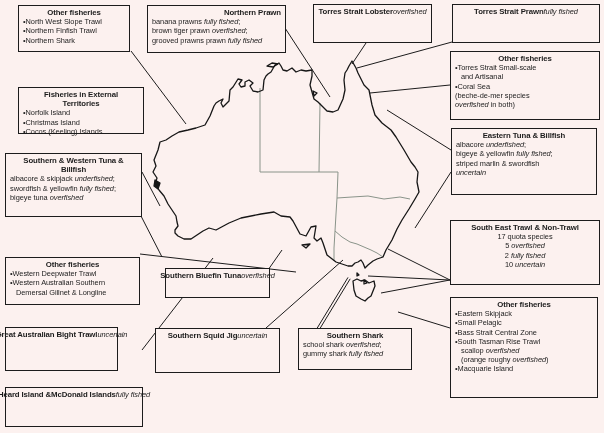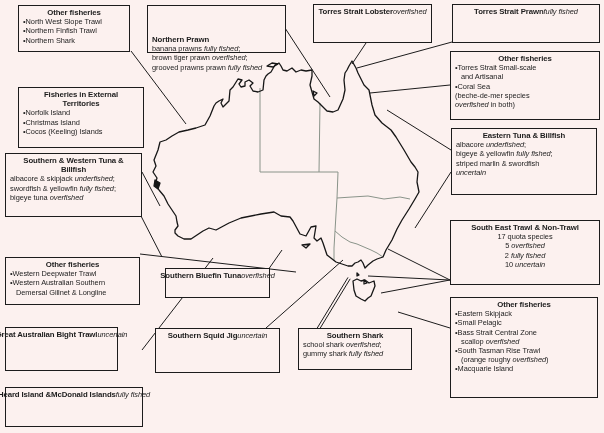--- a/index.html
+++ b/index.html
@@ -7,21 +7,21 @@
   #stage{position:relative;width:604px;height:433px;background:#fcf1ef;}
   #map-svg{position:absolute;left:0;top:0;}
   .box{
     position:absolute;box-sizing:border-box;
     border:1.3px solid #1c1c1c;background:#fcf1ef;
     color:#1c1c1c;font-size:7.4px;line-height:9.2px;letter-spacing:-0.05px;
     padding:2px 4px;
   }
   .box.vcenter{display:flex;flex-direction:row;justify-content:center;}
   .title-line{font-weight:bold;font-size:7.8px;letter-spacing:-0.1px;text-align:center;white-space:nowrap;}
-  .title-left .title-line{text-align:left;margin-top:27px;}
+  .title-left .title-line{text-align:right;}
   .line{white-space:nowrap;}
   .line.center{text-align:center;}
   .line.bullet{padding-left:6px;text-indent:-6px;}
   .line.ind{padding-left:6px;}
   .it{font-style:italic;}
 </style>
 </head>
 <body>
 
 <div id="stage" style="background: rgb(252, 241, 239);">
@@ -103,21 +103,21 @@
         <div class="line center"><span class="it">fully fished</span></div>
       </div>
       <div class="box" style="left: 450px; top: 51px; width: 150px; height: 69px;">
         <div class="title-line">Other fisheries</div>
         <div class="line bullet"><span>•</span><span>Torres Strait Small-scale</span></div>
         <div class="line ind"><span>and Artisanal</span></div>
         <div class="line bullet"><span>•</span><span>Coral Sea</span></div>
         <div class="line"><span>(beche-de-mer species</span></div>
         <div class="line"><span class="it">overfished</span><span> in both)</span></div>
       </div>
-      <div class="box" style="left: 18px; top: 87px; width: 126px; height: 61px;">
+      <div class="box" style="left: 18px; top: 87px; width: 126px; height: 47px;">
         <div class="title-line">Fisheries in External</div>
         <div class="title-line">Territories</div>
         <div class="line bullet"><span>•</span><span>Norfolk Island</span></div>
         <div class="line bullet"><span>•</span><span>Christmas Island</span></div>
         <div class="line bullet"><span>•</span><span>Cocos (Keeling) Islands</span></div>
       </div>
       <div class="box" style="left: 5px; top: 153px; width: 137px; height: 64px;">
         <div class="title-line">Southern &amp; Western Tuna &amp;</div>
         <div class="title-line">Billfish</div>
         <div class="line"><span>albacore &amp; skipjack </span><span class="it">underfished</span><span>;</span></div>
@@ -159,22 +159,22 @@
       <div class="box" style="left: 298px; top: 328px; width: 114px; height: 42px;">
         <div class="title-line">Southern Shark</div>
         <div class="line"><span>school shark </span><span class="it">overfished</span><span>;</span></div>
         <div class="line"><span>gummy shark </span><span class="it">fully fished</span></div>
       </div>
       <div class="box" style="left: 450px; top: 297px; width: 148px; height: 101px;">
         <div class="title-line">Other fisheries</div>
         <div class="line bullet"><span>•</span><span>Eastern Skipjack</span></div>
         <div class="line bullet"><span>•</span><span>Small Pelagic</span></div>
         <div class="line bullet"><span>•</span><span>Bass Strait Central Zone</span></div>
+        <div class="line bullet"><span>•</span><span>South Tasman Rise Trawl</span></div>
         <div class="line ind"><span>scallop </span><span class="it">overfished</span></div>
-        <div class="line bullet"><span>•</span><span>South Tasman Rise Trawl</span></div>
         <div class="line ind"><span>(orange roughy </span><span class="it">overfished</span><span>)</span></div>
         <div class="line bullet"><span>•</span><span>Macquarie Island</span></div>
       </div>
       <div class="box vcenter" style="left: 5px; top: 387px; width: 138px; height: 40px;">
         <div class="title-line">Heard Island &amp;</div>
         <div class="title-line">McDonald Islands</div>
         <div class="line center"><span class="it">fully fished</span></div>
       </div>
     </div>
 </div>

